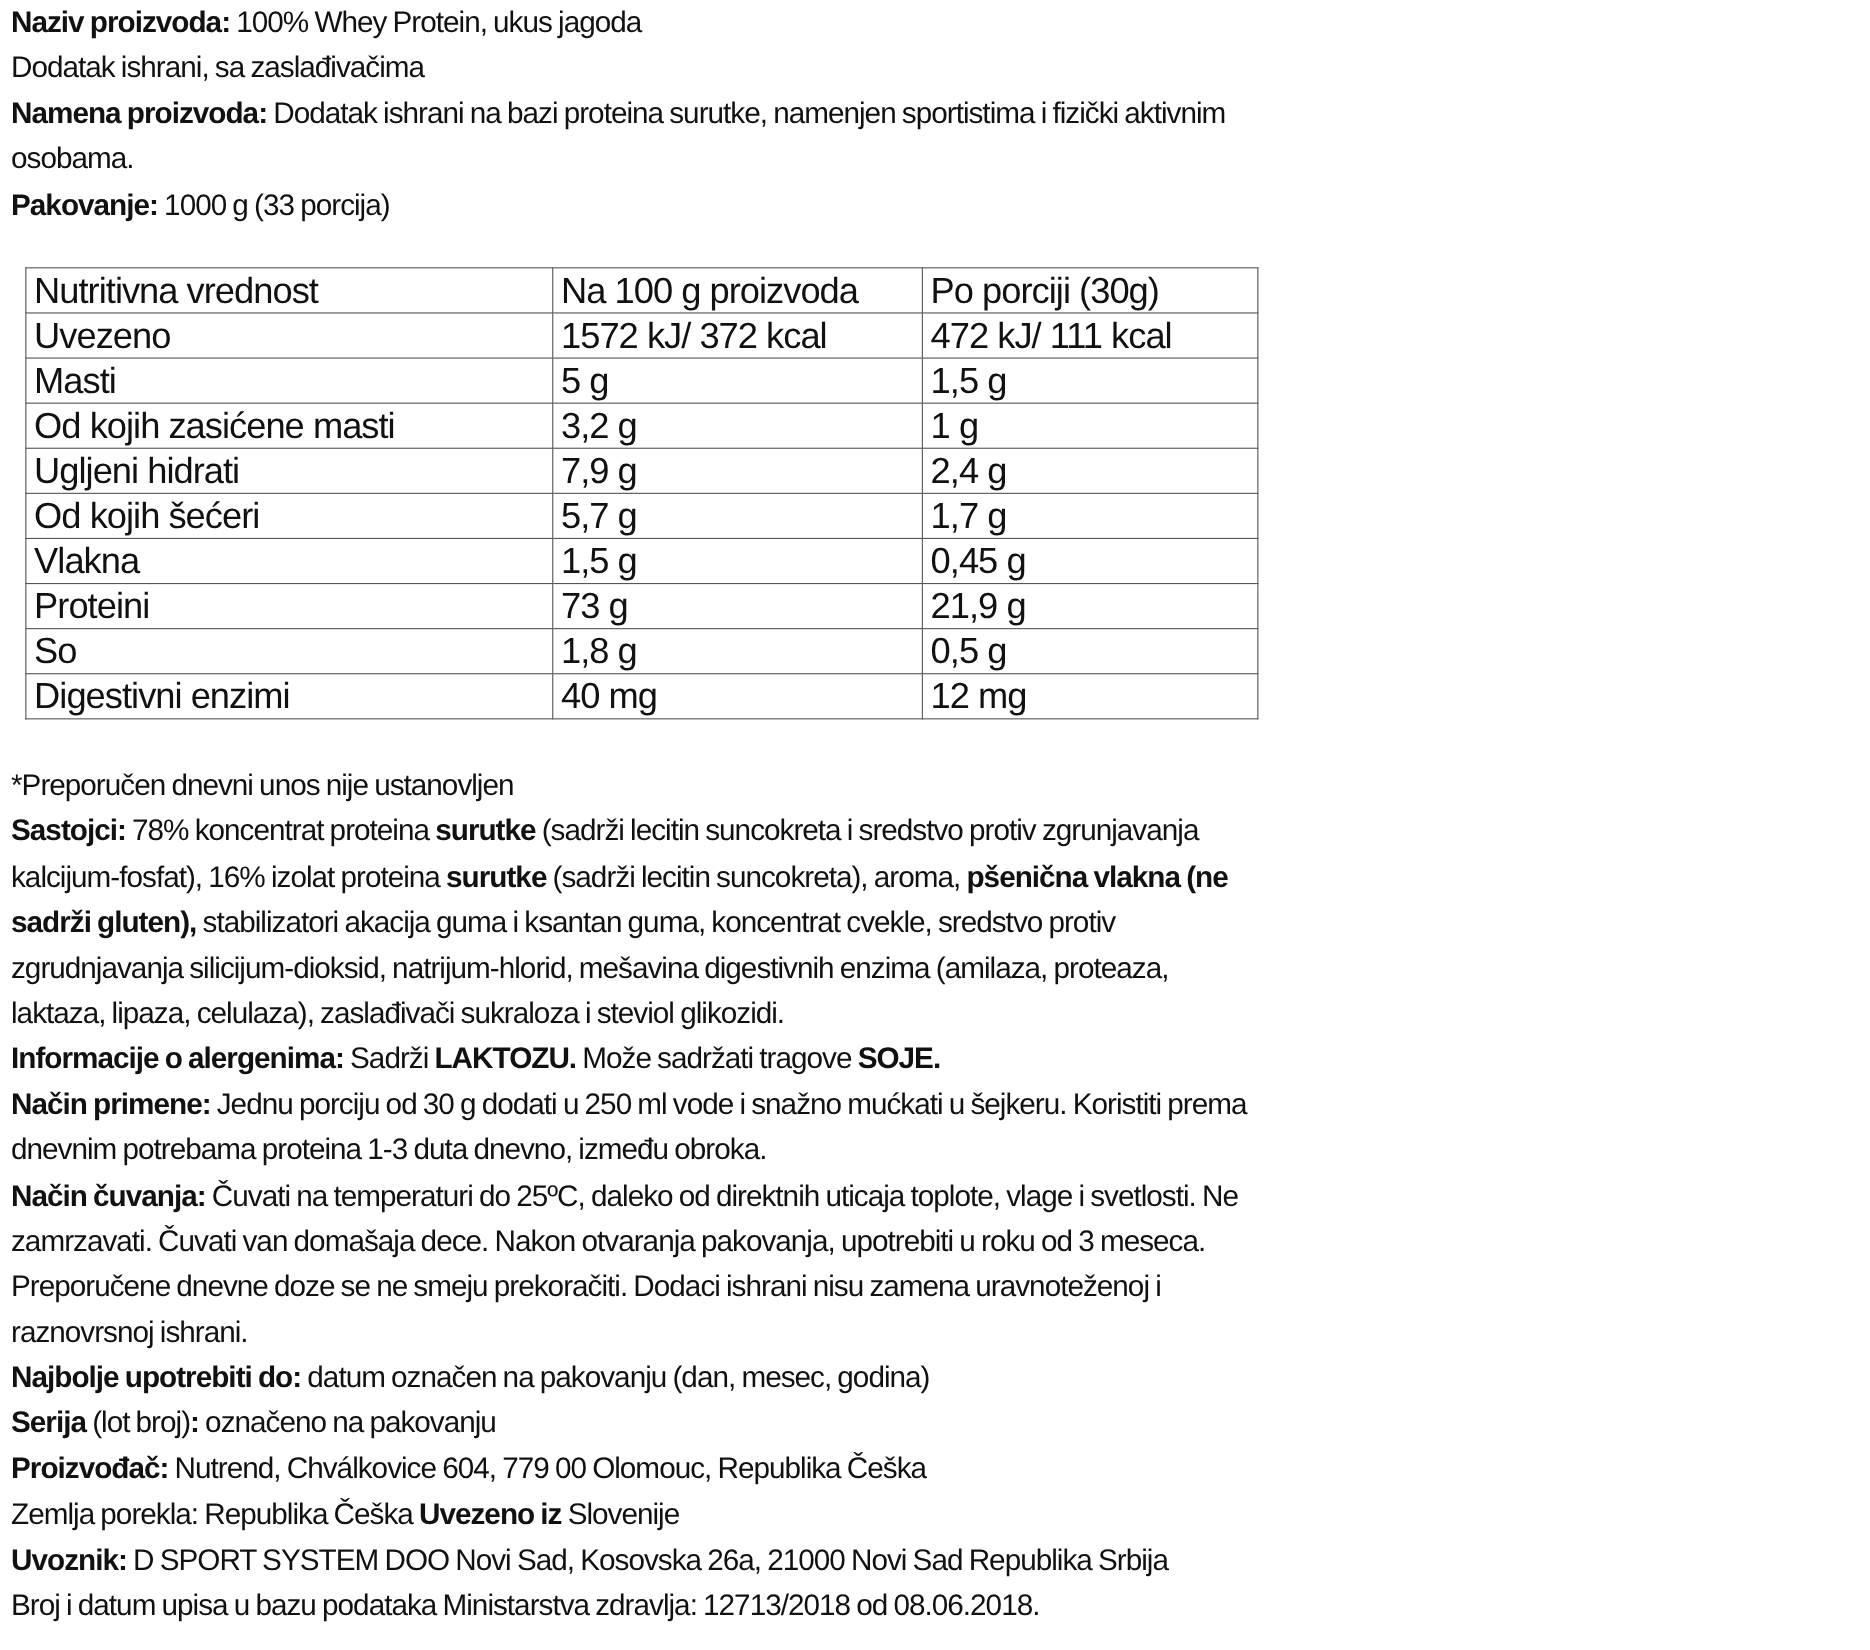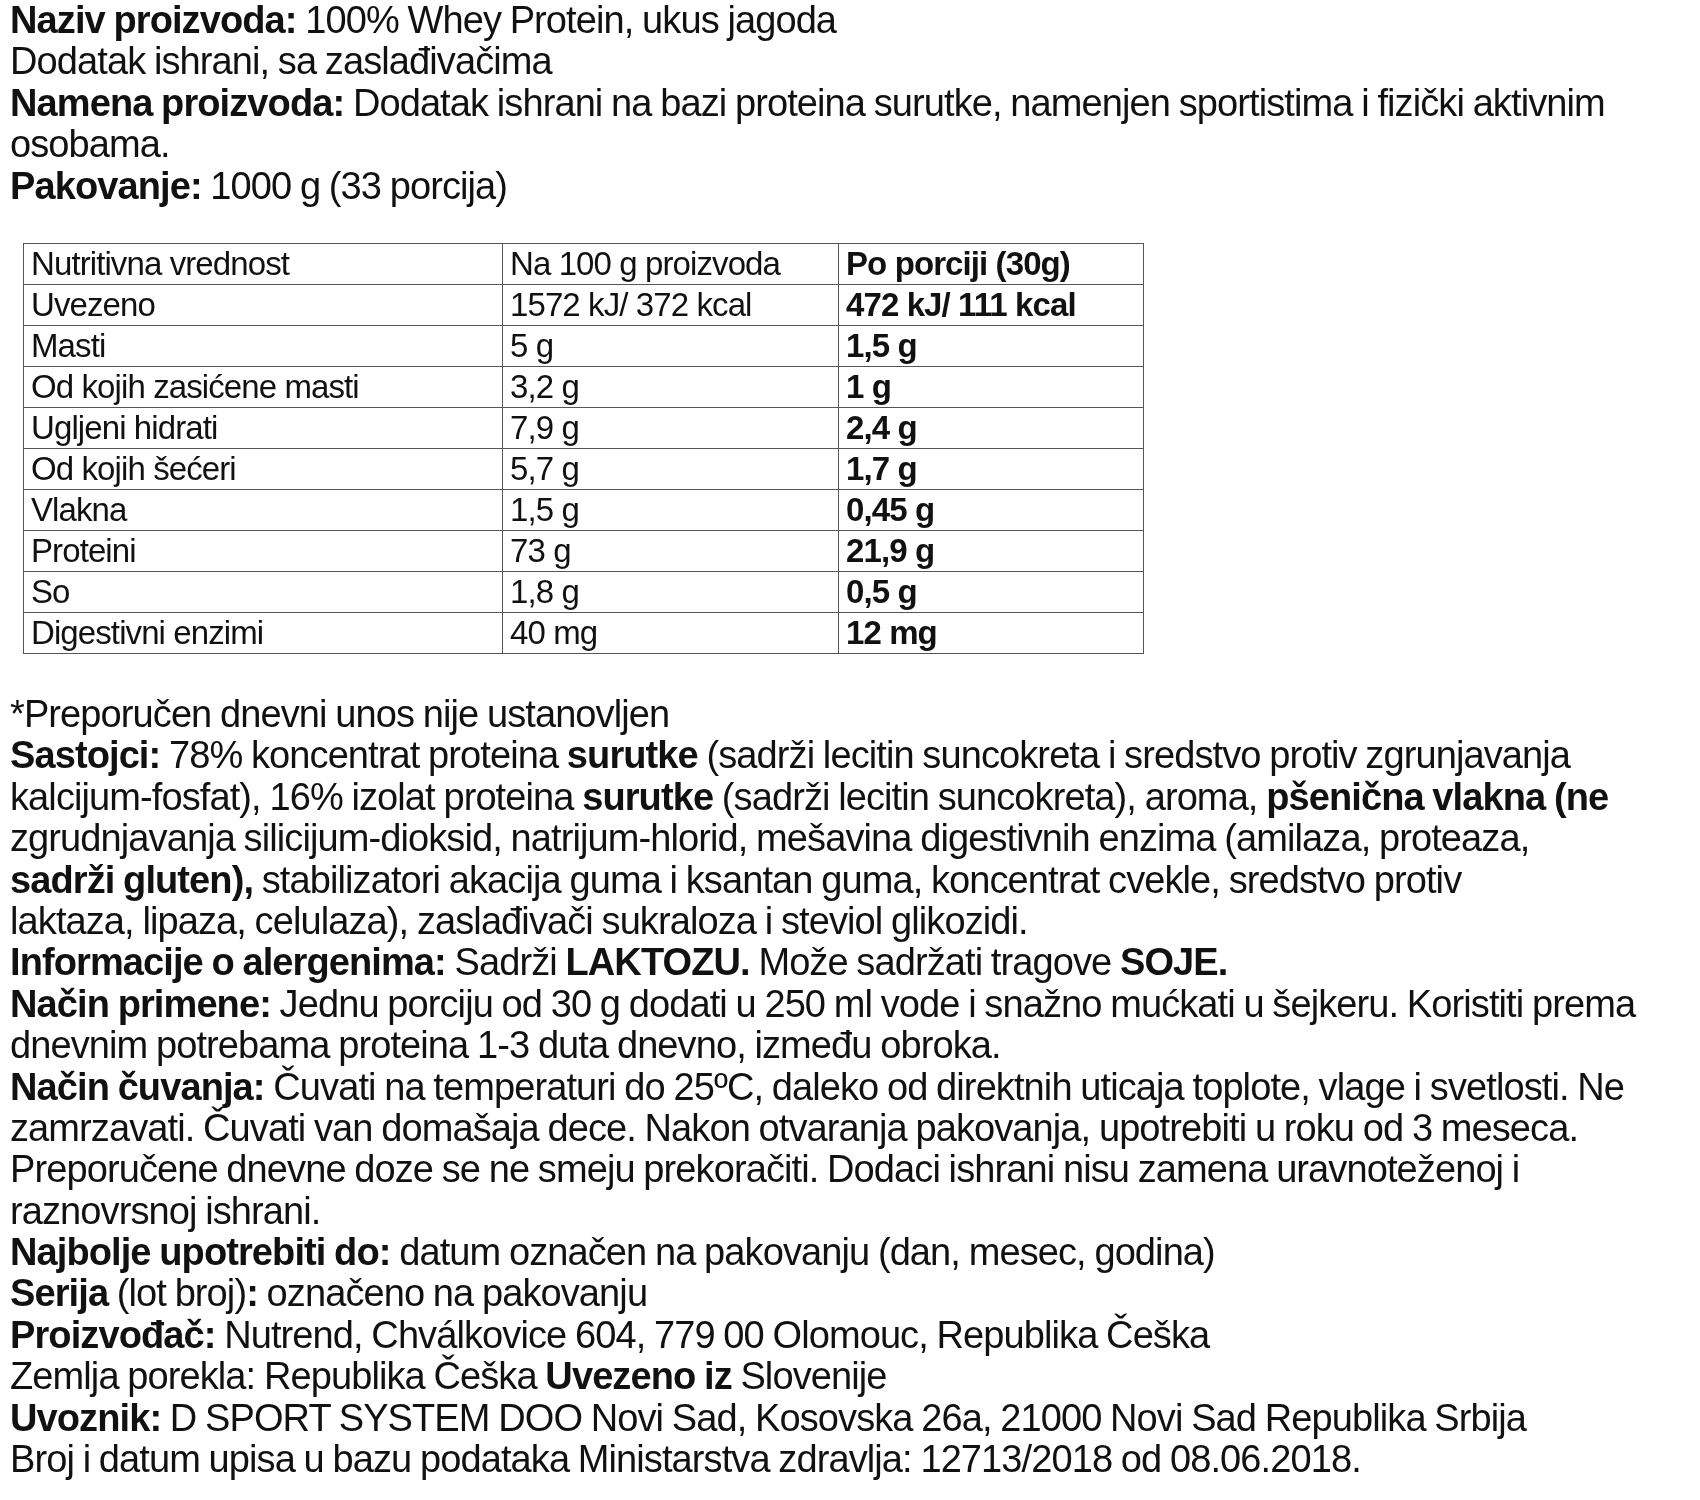--- a/index.html
+++ b/index.html
@@ -15,21 +15,21 @@
       font-family: "Liberation Sans", sans-serif;
       color: #111111;
     }
     .doc {
       position: absolute;
       left: 10px;
       top: 0;
       width: 1690px;
     }
     .line {
-      font-size: 38px;
+      font-size: 27px;
       line-height: 41.4px;
       height: 41.4px;
       white-space: nowrap;
       letter-spacing: -0.9px;
       word-spacing: -1px;
     }
     b, .b {
       font-weight: bold;
     }
     .table-wrap {
@@ -46,21 +46,21 @@
     table.nutri td {
       border: 1.5px solid #555555;
       height: 40px;
       padding: 0 0 0 7px;
       line-height: 40px;
       white-space: nowrap;
       vertical-align: middle;
     }
     table.nutri td.c1 { width: 471px; }
     table.nutri td.c2 { width: 328px; }
-    table.nutri td.c3 { width: 297px; font-weight: bold; }
+    table.nutri td.c3 { width: 297px; }
     .after-table {
       position: absolute;
       left: 10px;
       top: 694px;
     }
   </style>
 </head>
 <body>
 
 <div class="doc">
@@ -136,24 +136,24 @@
 
 <div class="after-table">
   <div class="line">*Preporučen dnevni unos nije ustanovljen</div>
 
   <div class="line">
     <b>Sastojci:</b><span> 78% koncentrat proteina </span><b>surutke</b><span> (sadrži lecitin suncokreta i sredstvo protiv zgrunjavanja</span>
   </div>
   <div class="line">
     <span>kalcijum-fosfat), 16% izolat proteina </span><b>surutke</b><span> (sadrži lecitin suncokreta), aroma, </span><b>pšenična vlakna (ne</b>
   </div>
-  <div class="line">zgrudnjavanja silicijum-dioksid, natrijum-hlorid, mešavina digestivnih enzima (amilaza, proteaza,</div>
   <div class="line">
     <b>sadrži gluten),</b><span> stabilizatori akacija guma i ksantan guma, koncentrat cvekle, sredstvo protiv</span>
   </div>
+  <div class="line">zgrudnjavanja silicijum-dioksid, natrijum-hlorid, mešavina digestivnih enzima (amilaza, proteaza,</div>
   <div class="line">laktaza, lipaza, celulaza), zaslađivači sukraloza i steviol glikozidi.</div>
 
   <div class="line">
     <b>Informacije o alergenima:</b><span> Sadrži </span><b>LAKTOZU.</b><span> Može sadržati tragove </span><b>SOJE.</b>
   </div>
 
   <div class="line">
     <b>Način primene:</b><span> Jednu porciju od 30 g dodati u 250 ml vode i snažno mućkati u šejkeru. Koristiti prema</span>
   </div>
   <div class="line">dnevnim potrebama proteina 1-3 duta dnevno, između obroka.</div>

